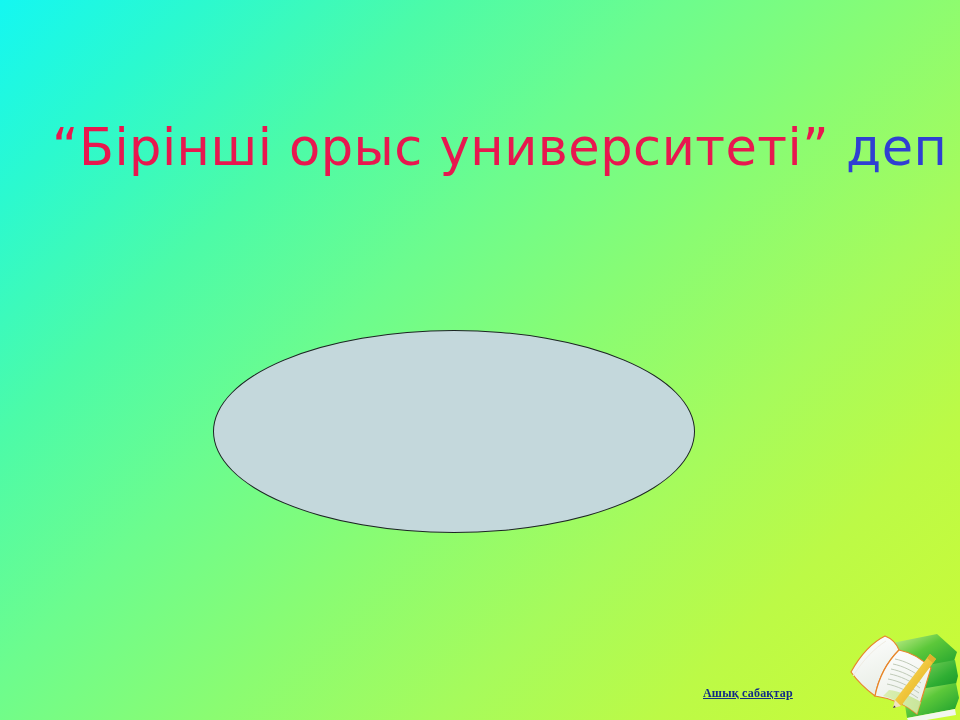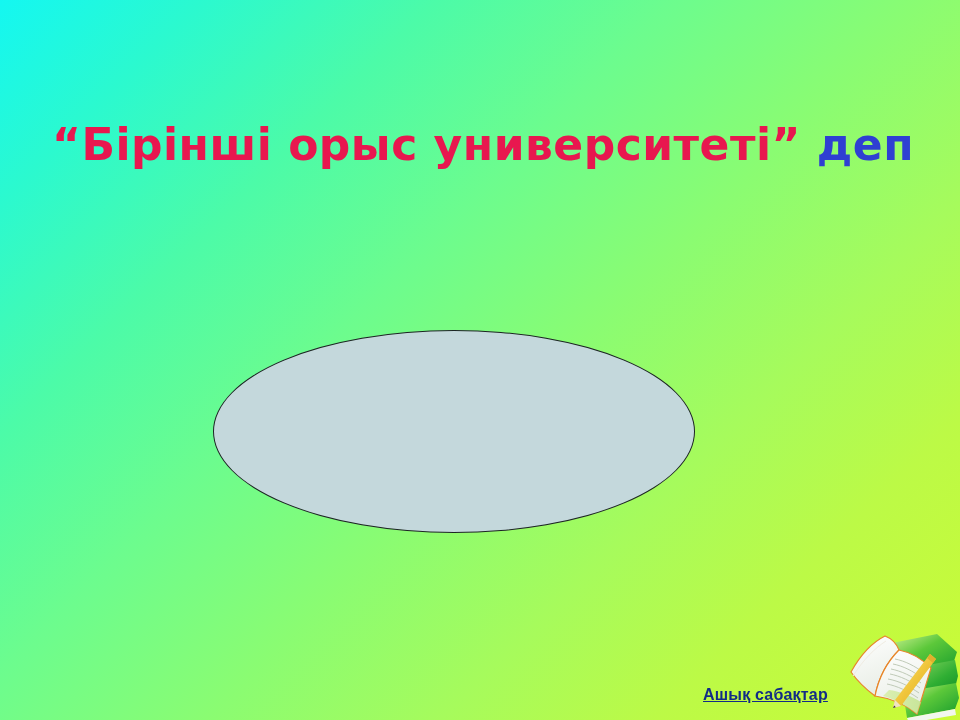--- a/index.html
+++ b/index.html
@@ -32,22 +32,22 @@
 
   
   .title-block {
     position: absolute;
     left: 52px;
     top: 122px;
     width: 800px;
     line-height: 1.03;
     letter-spacing: 0.5px;
     font-family: "DejaVu Sans", sans-serif;
-    font-weight: 700;
-    font-size: 44px;
+    font-weight: 400;
+    font-size: 51px;
     white-space: normal;
   }
   .title-line {
     display: block;
     white-space: nowrap;
   }
   .t-red  { color: #e8174f; }
   .t-blue { color: #2f3fd2; }
 
   
@@ -72,22 +72,22 @@
     font-size: 30px;
     color: #1d2524;
     text-align: center;
   }
 
   
   .footer-link {
     position: absolute;
     left: 703px;
     top: 686px;
-    font-family: Liberation Sans, sans-serif;
-    font-size: 16px;
+    font-family: Liberation Serif, serif;
+    font-size: 12px;
     font-weight: 700;
     color: #122b86;
     text-decoration: underline;
     letter-spacing: 0.2px;
     cursor: pointer;
   }
 
   
   .books-logo {
     position: absolute;

